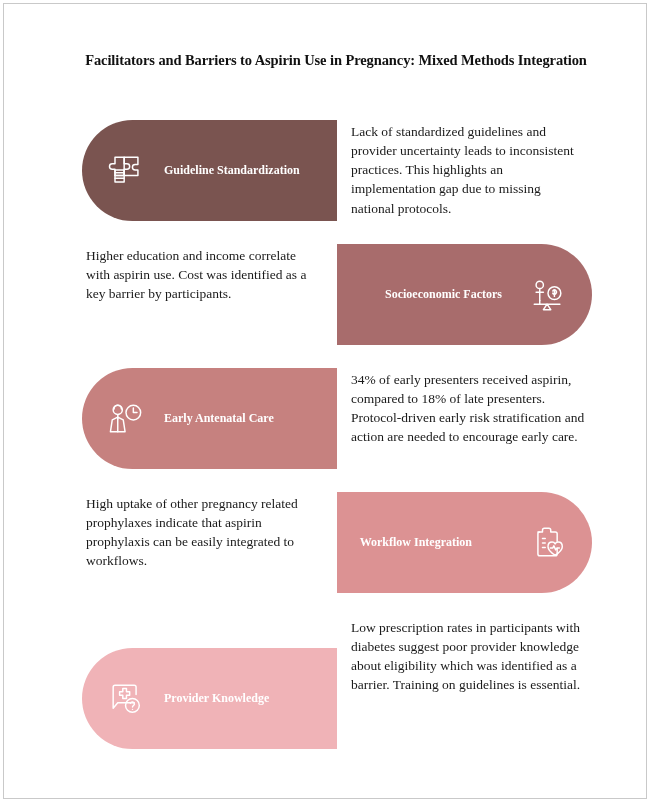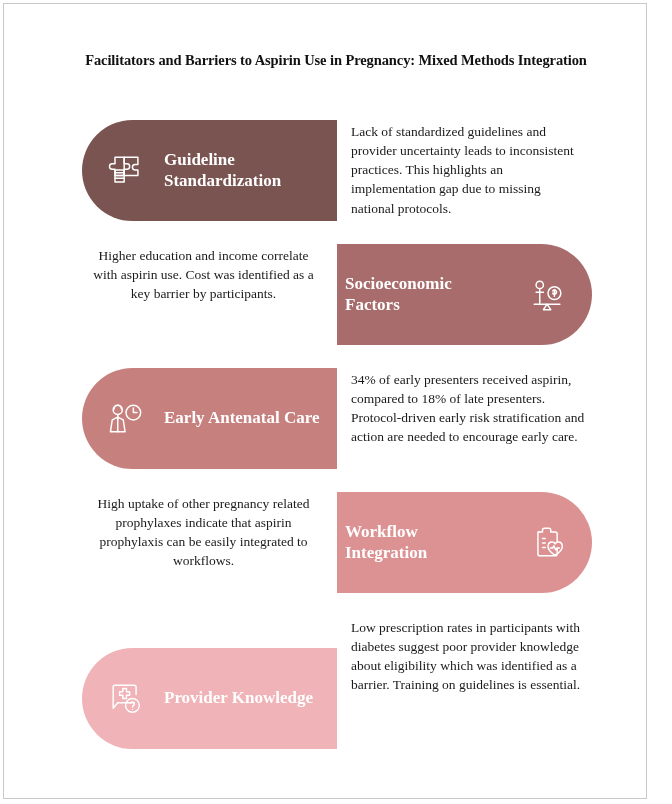--- a/index.html
+++ b/index.html
@@ -76,21 +76,21 @@
     flex: 0 0 44px;
     display: block;
   }
   .pill-icon svg {
     width: 44px;
     height: 44px;
     display: block;
   }
   .pill-label {
     color: #ffffff;
-    font-size: 17px;
+    font-size: 12px;
     font-weight: bold;
     line-height: 1.2;
     font-family: "Liberation Serif", "DejaVu Serif", serif;
   }
   .row.left-pill .pill-label {
     margin-left: 16px;
     margin-right: 8px;
   }
   .row.right-pill .pill-label {
     margin-right: 24px;
@@ -106,21 +106,21 @@
     line-height: 1.42;
     color: #1a1a1a;
     font-family: "Liberation Serif", "DejaVu Serif", serif;
   }
   .row.left-pill .desc {
     left: 347px;
     text-align: left;
   }
   .row.right-pill .desc {
     left: 82px;
-    text-align: center;
+    text-align: left;
   }
 </style>
 </head>
 <body>
 
 <div class="page" style="border-color: rgb(201, 201, 201);">
 
   <div class="title">Facilitators and Barriers to Aspirin Use in Pregnancy: Mixed Methods Integration</div>
 
   <div class="rows">

